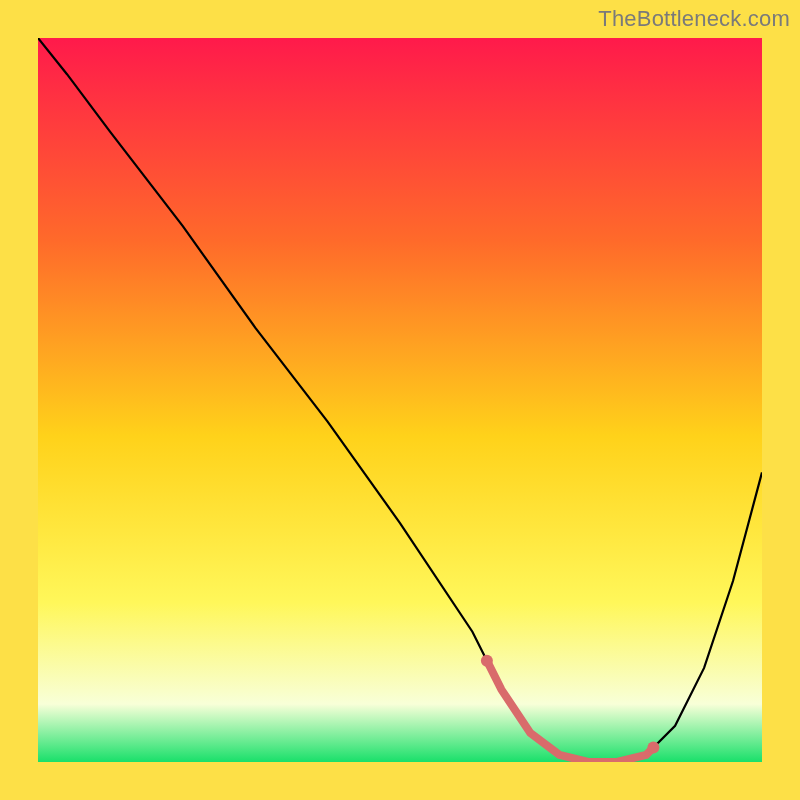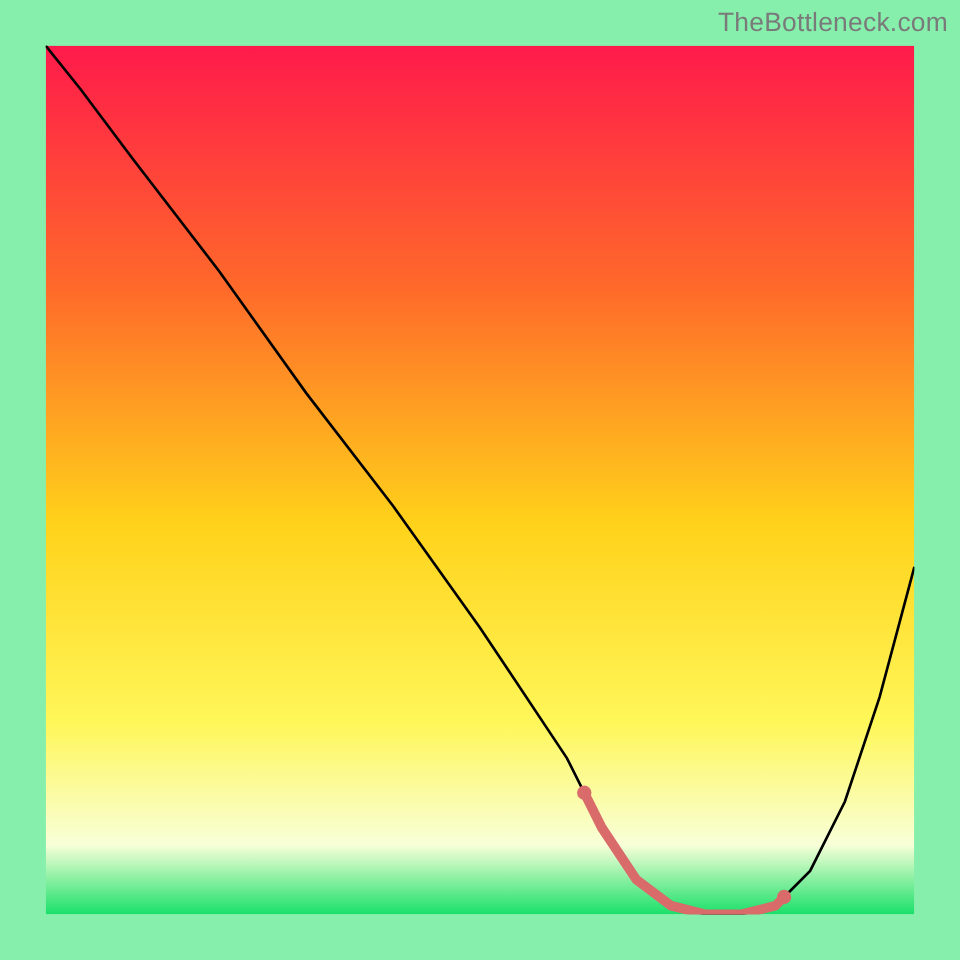--- a/index.html
+++ b/index.html
@@ -10,21 +10,21 @@
     background: #000;
     overflow: hidden;
     font-family: Arial, Helvetica, sans-serif;
   }
   .frame {
     position: absolute;
     left: 0;
     top: 0;
     width: 800px;
     height: 800px;
-    background: #86efac;
+    background: #fde047;
   }
   .plot-area {
     position: absolute;
     left: 38px;
     top: 38px;
     width: 724px;
     height: 724px;
     overflow: hidden;
   }
   .gradient {

